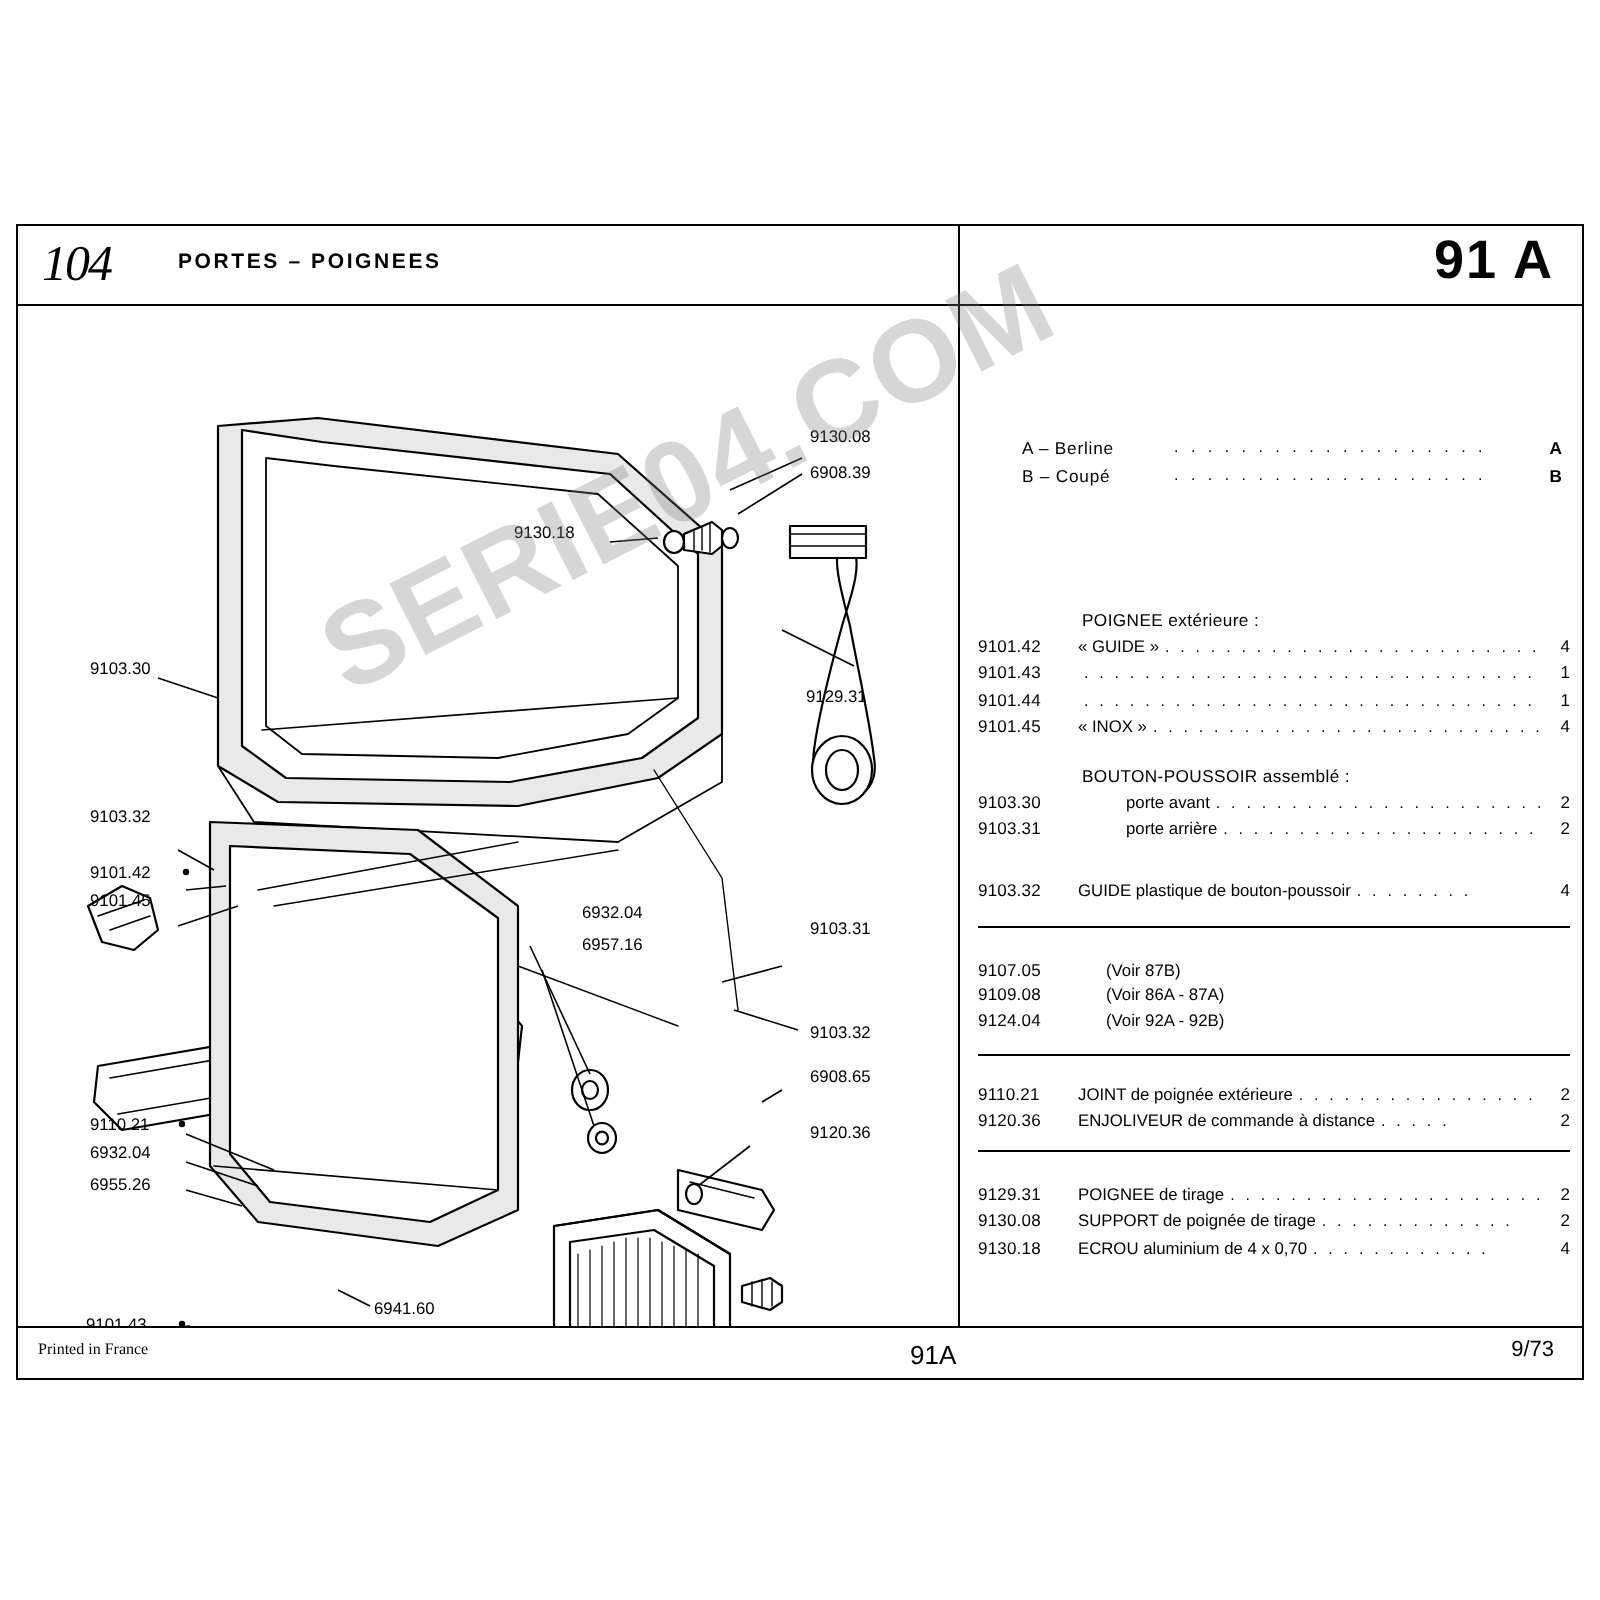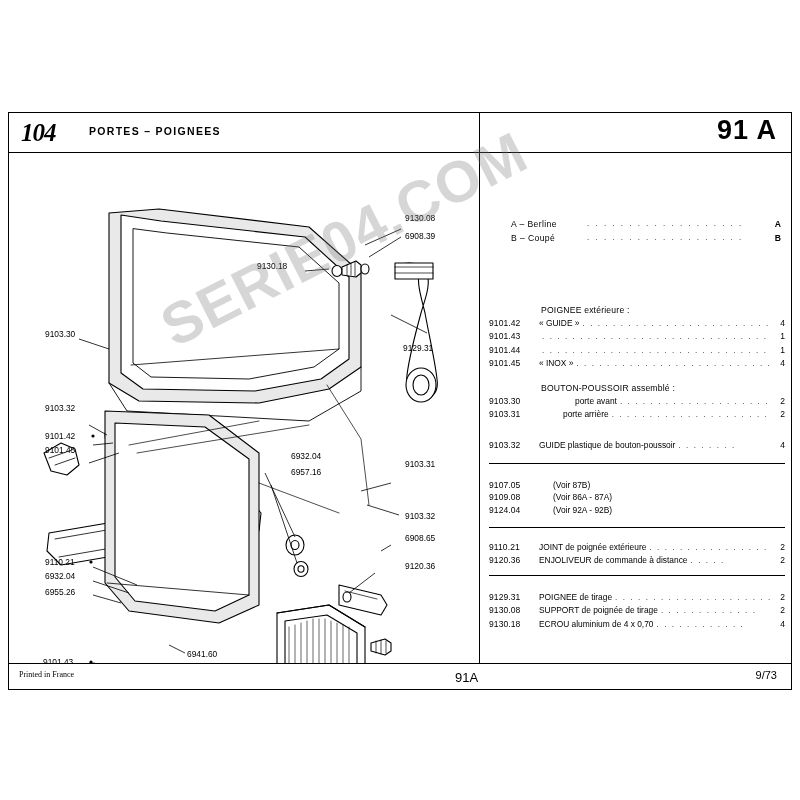--- a/index.html
+++ b/index.html
@@ -41,21 +41,21 @@
     width: 100%;
     height: 40px;
     border-bottom: 1.2px solid #000;
     box-sizing: border-box;
   }
   #page-number {
     position: absolute;
     left: 12px;
     top: 6px;
     font-family: "Liberation Serif", serif;
-    font-weight: bold;
+    font-weight: normal;
     font-style: italic;
     font-size: 25px;
     letter-spacing: -1px;
   }
   #header-title {
     position: absolute;
     left: 80px;
     top: 12px;
     font-size: 10.5px;
     letter-spacing: 1.3px;
@@ -451,21 +451,21 @@
           <span class="desc">« INOX »</span>
           <span class="dots">. . . . . . . . . . . . . . . . . . . . . . . . . . . . . . . . . . .</span>
           <span class="qty">4</span>
         </div>
       </div>
 
       <div class="group" style="top:228px;">
         <div class="group-title">BOUTON-POUSSOIR assemblé :</div>
         <div class="prow">
           <span class="ref">9103.30</span>
-          <span class="desc" style="margin-left:36px;">porte avant</span>
+          <span class="desc" style="margin-left:24px;">porte avant</span>
           <span class="dots">. . . . . . . . . . . . . . . . . . . . . . . . . . . . .</span>
           <span class="qty">2</span>
         </div>
         <div class="prow">
           <span class="ref">9103.31</span>
           <span class="desc" style="margin-left:24px;">porte arrière</span>
           <span class="dots">. . . . . . . . . . . . . . . . . . . . . . . . . . .</span>
           <span class="qty">2</span>
         </div>
       </div>

